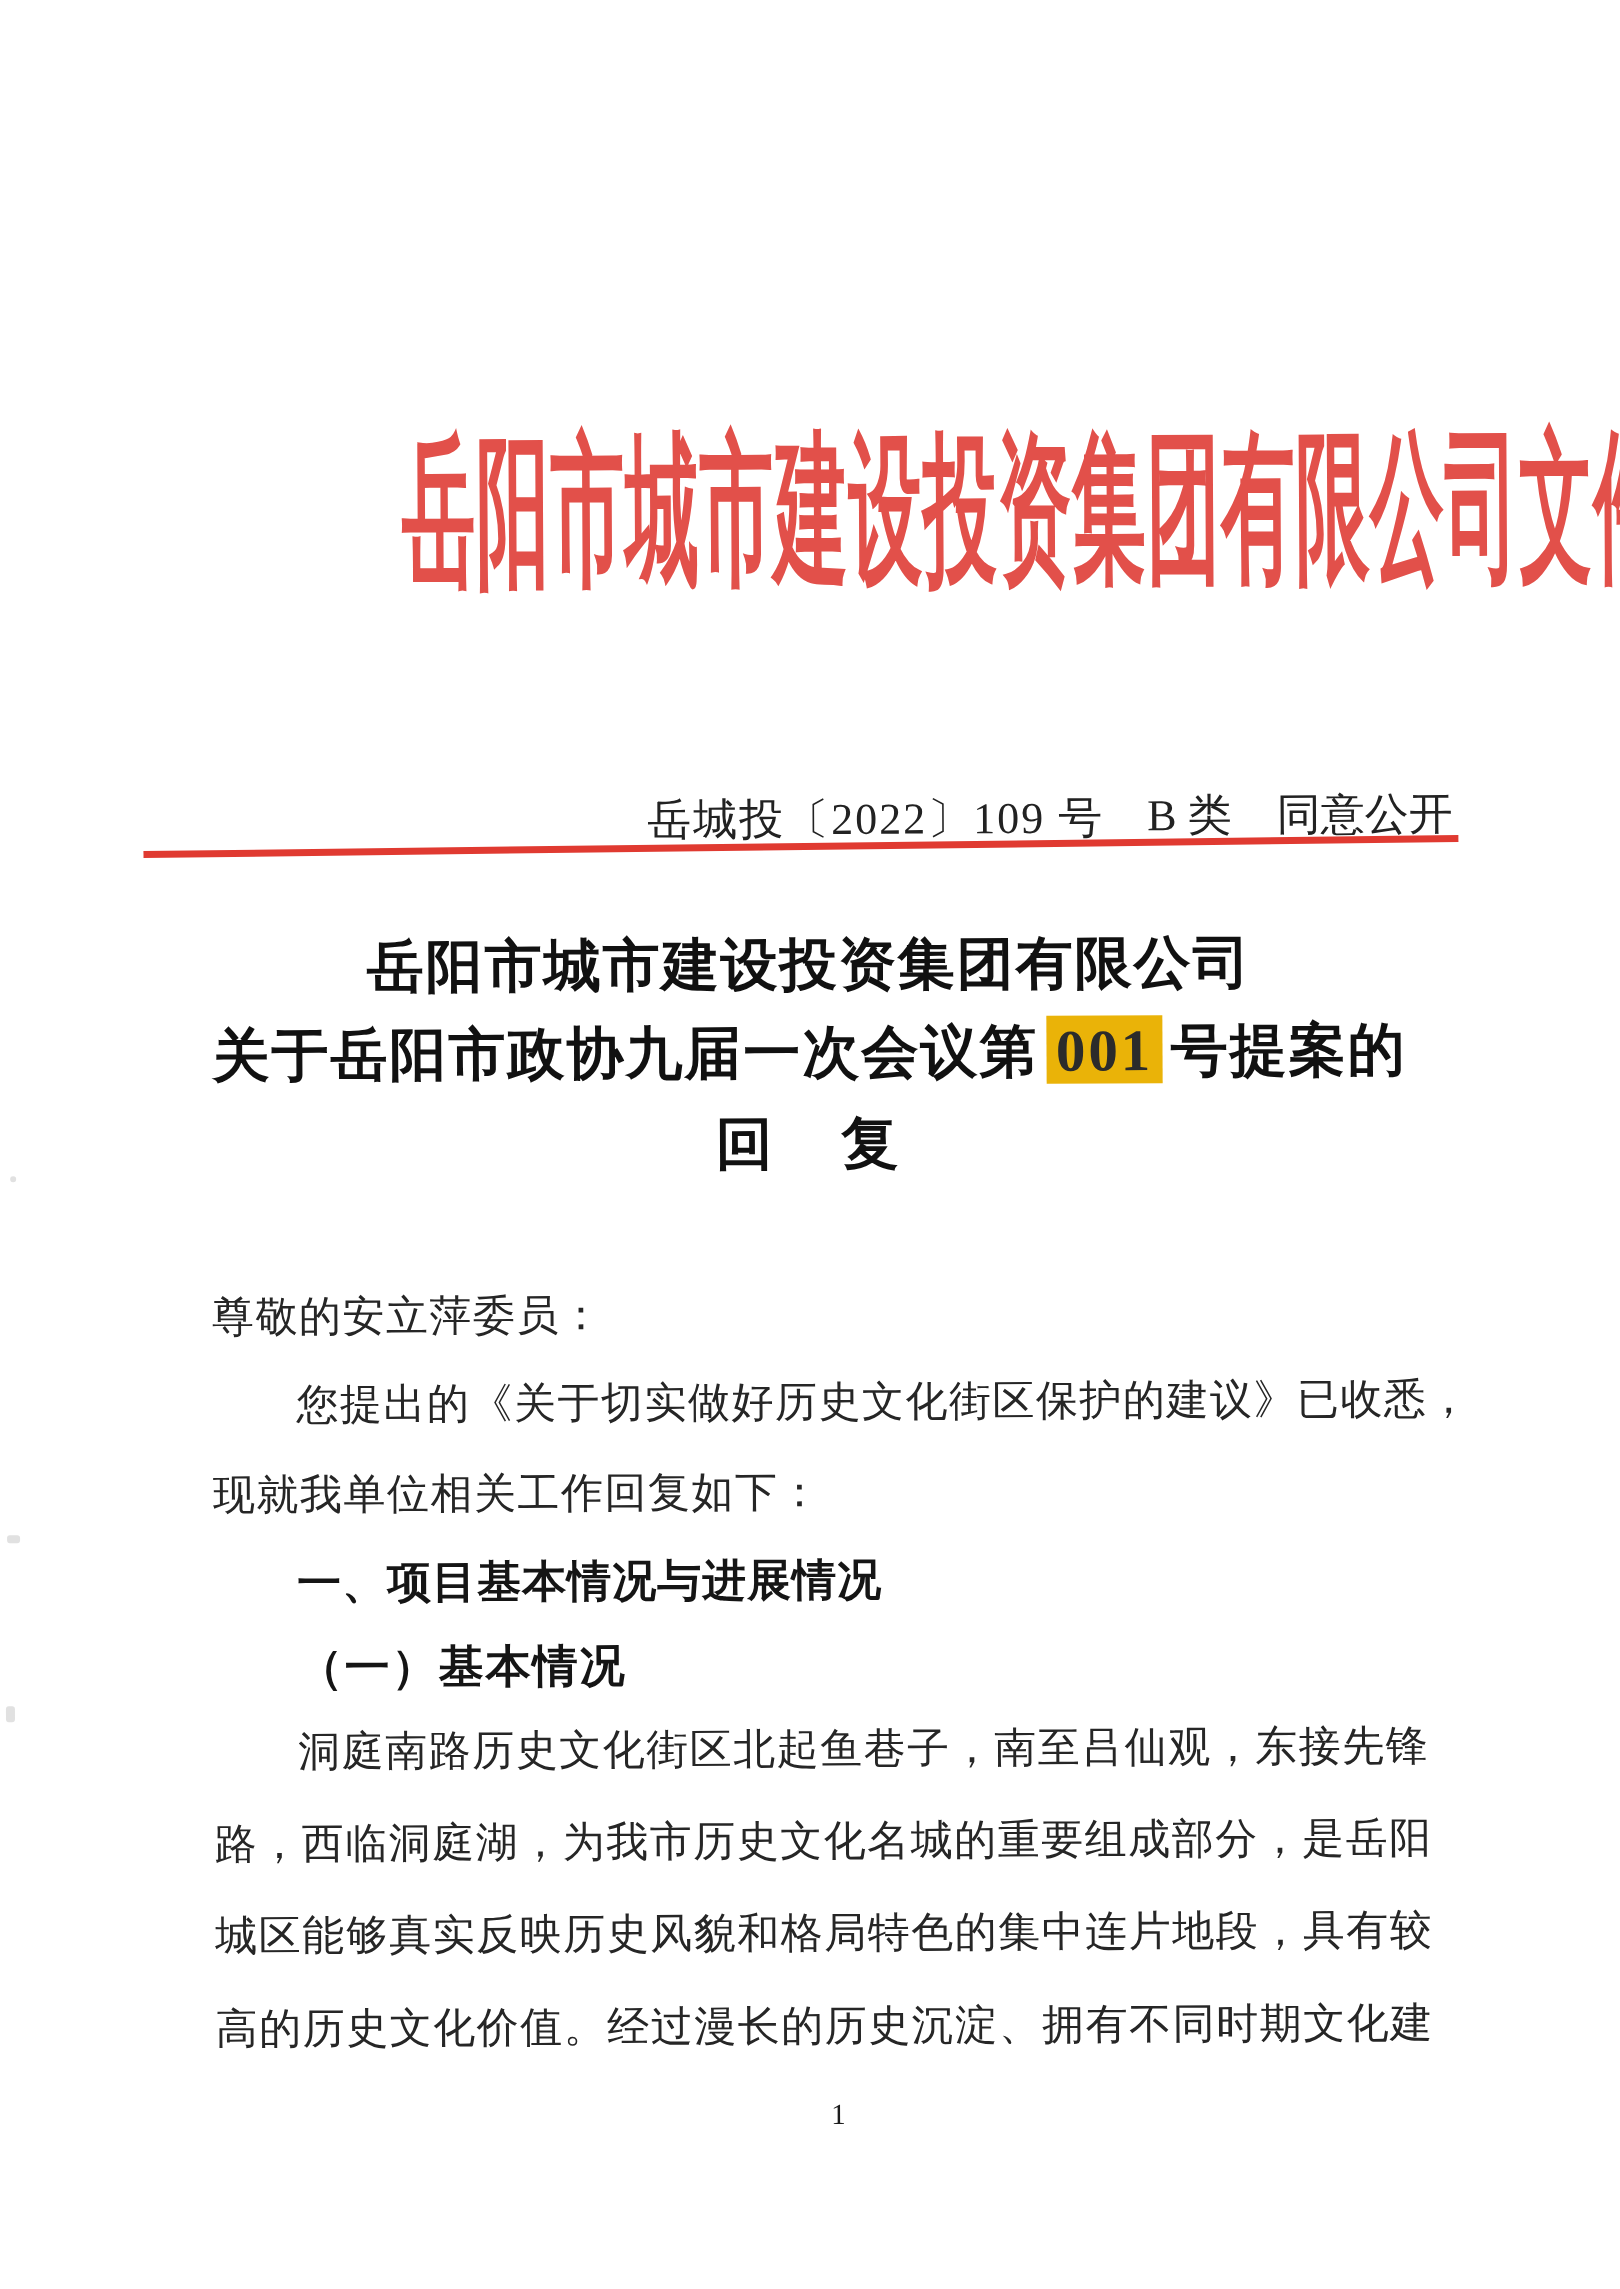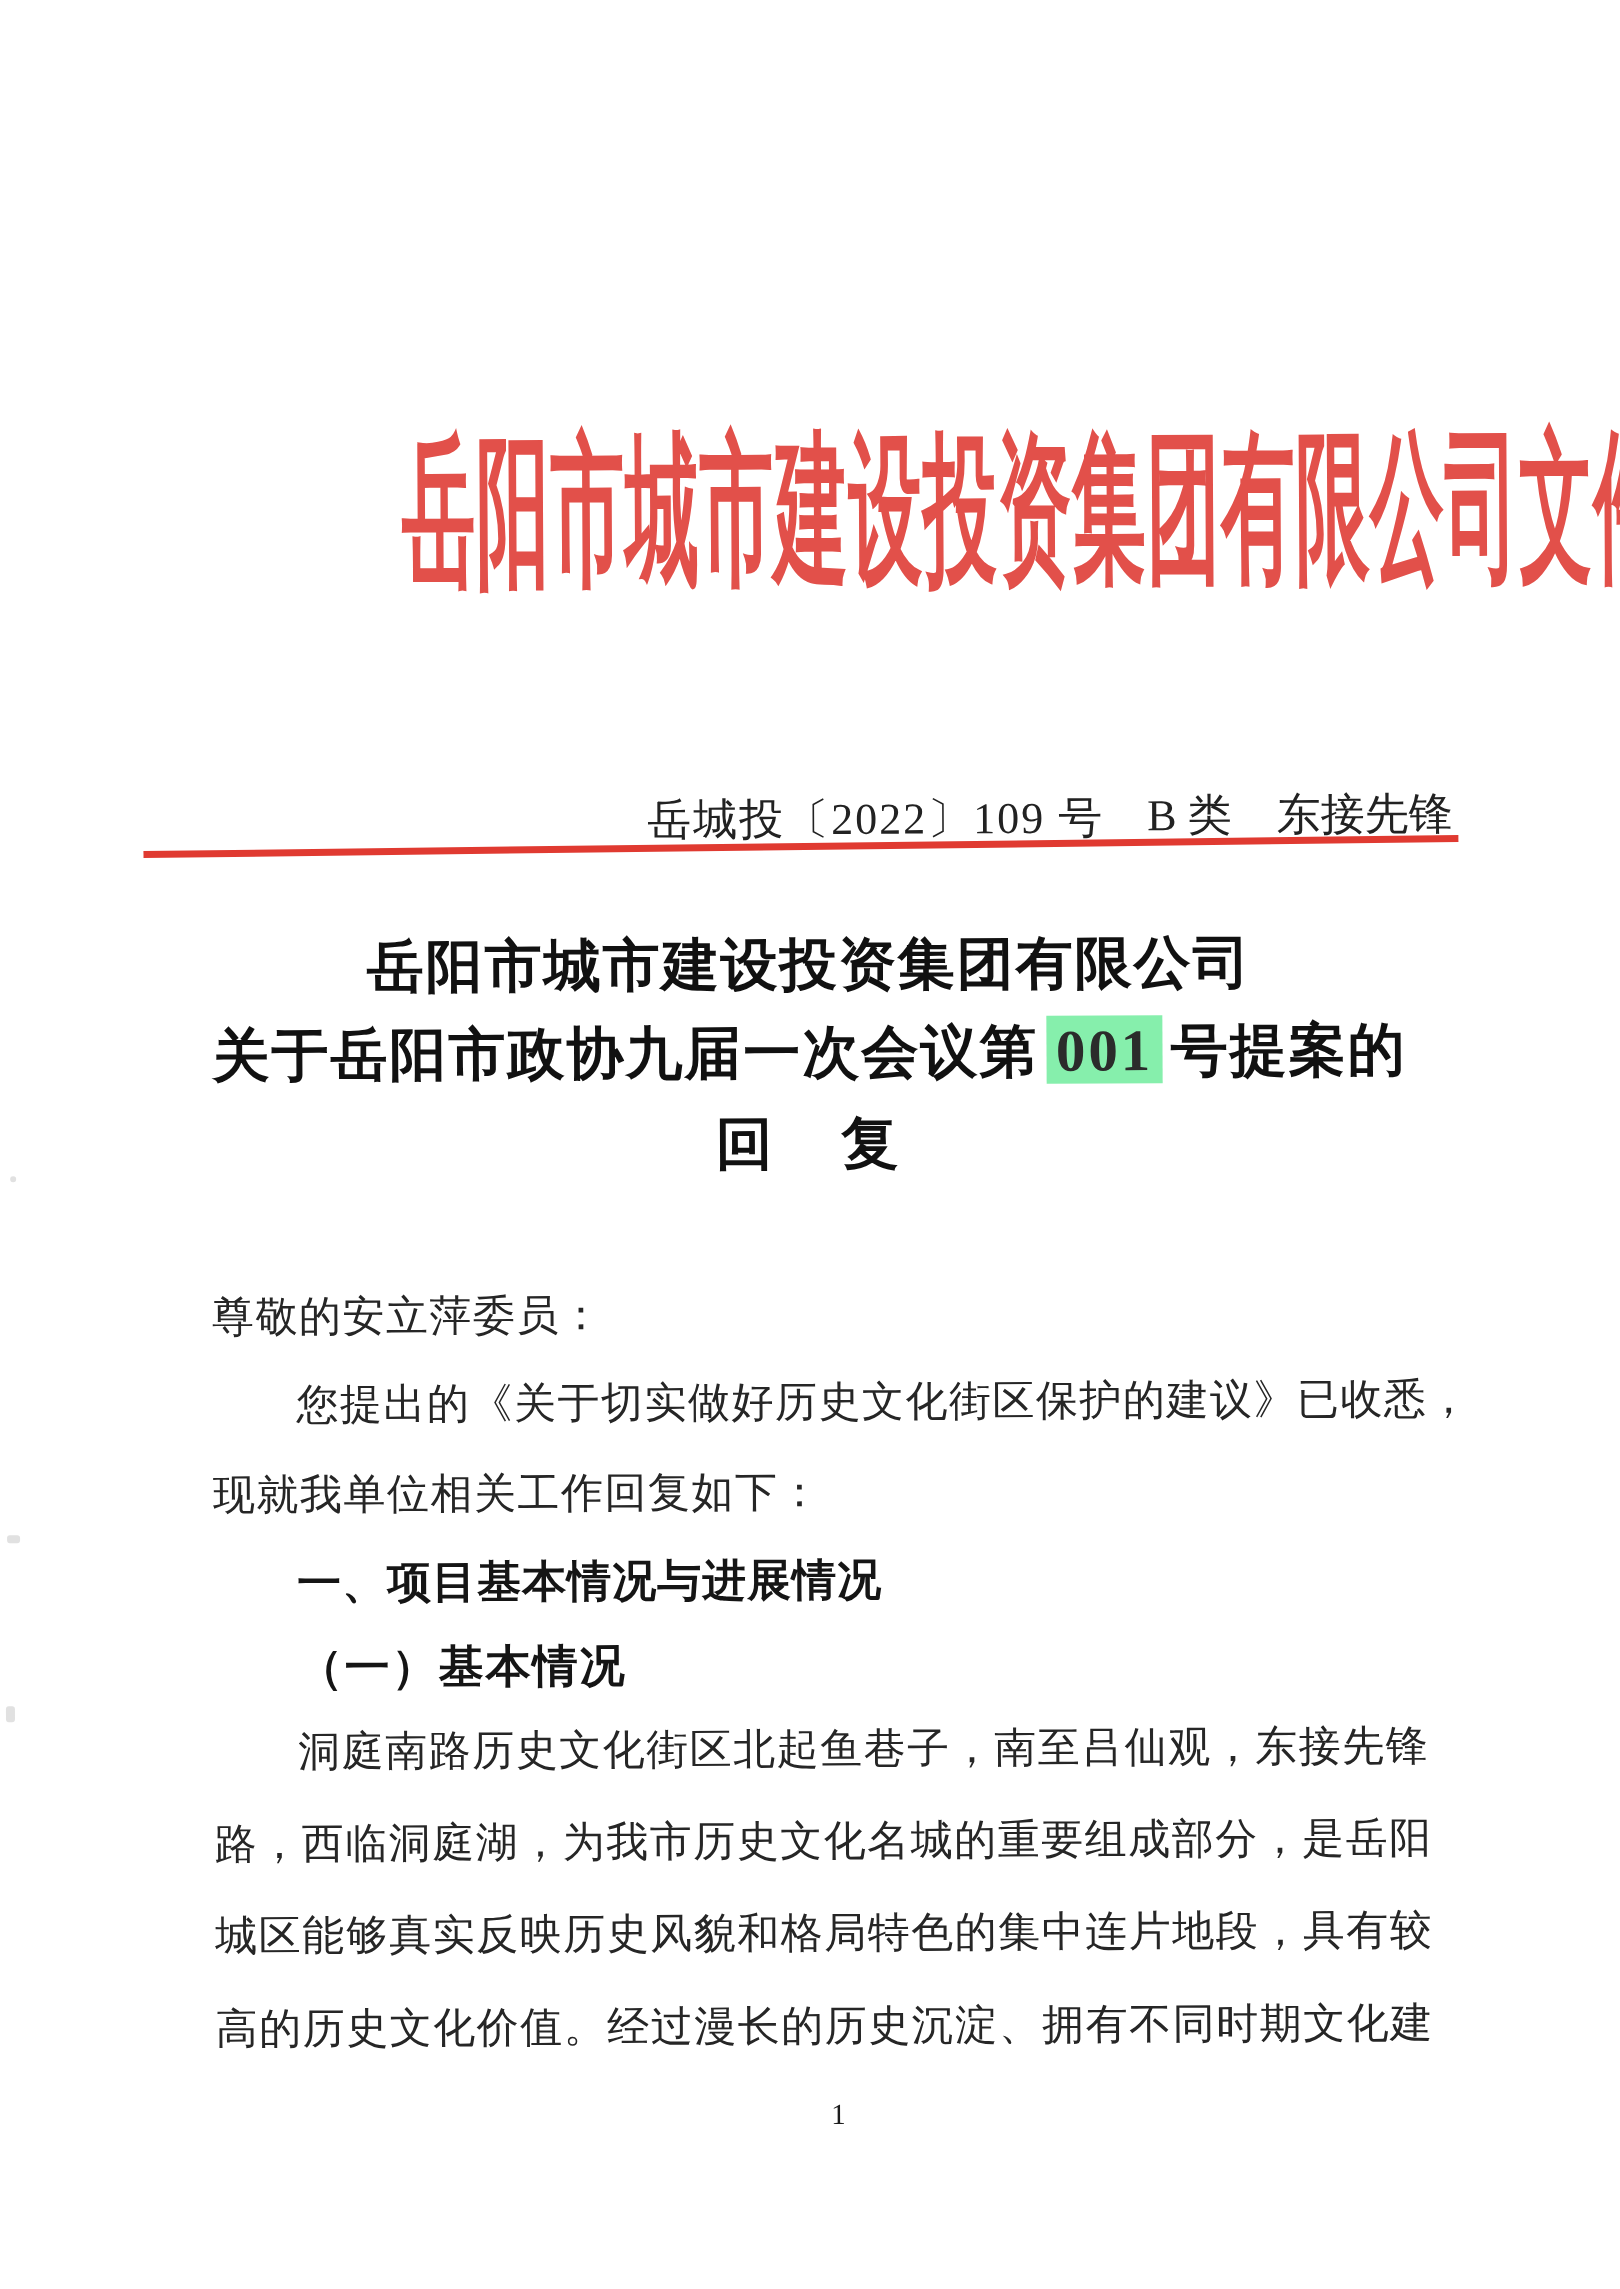--- a/index.html
+++ b/index.html
@@ -77,21 +77,21 @@
     white-space: nowrap;
   }
   .title-1 { top: 927px; }
   .title-2 { top: 1015px; }
   .title-3 { top: 1106px; letter-spacing: 5.9px; }
   .proposal-num {
     font-family: "Liberation Serif", serif;
     font-weight: bold;
     font-size: 59px;
     letter-spacing: 2.9px;
-    background: #86efac;
+    background: #eab308;
     color: #2b2b2b;
     padding: 2px 9.8px 0 9.8px;
     margin: 0 7.8px;
   }
   
   .bline {
     position: absolute;
     left: 211px;
     width: 1264px;
     font-size: 42px;
@@ -139,21 +139,21 @@
 <body>
 
 <div class="page">
   <div class="scan">
 
     <div class="banner">岳阳市城市建设投资集团有限公司文件</div>
 
     <div class="doc-number">岳城投〔2022〕109 号</div>
 
     <div class="classification">
-      <span>B 类</span><span class="gap"></span><span>东接先锋</span>
+      <span>B 类</span><span class="gap"></span><span>同意公开</span>
     </div>
 
     <div class="rule"></div>
 
     <div class="title-line title-1">岳阳市城市建设投资集团有限公司</div>
 
     <div class="title-line title-2">
       <span>关于岳阳市政协九届一次会议第</span><span class="proposal-num">001</span><span>号提案的</span>
     </div>
 

